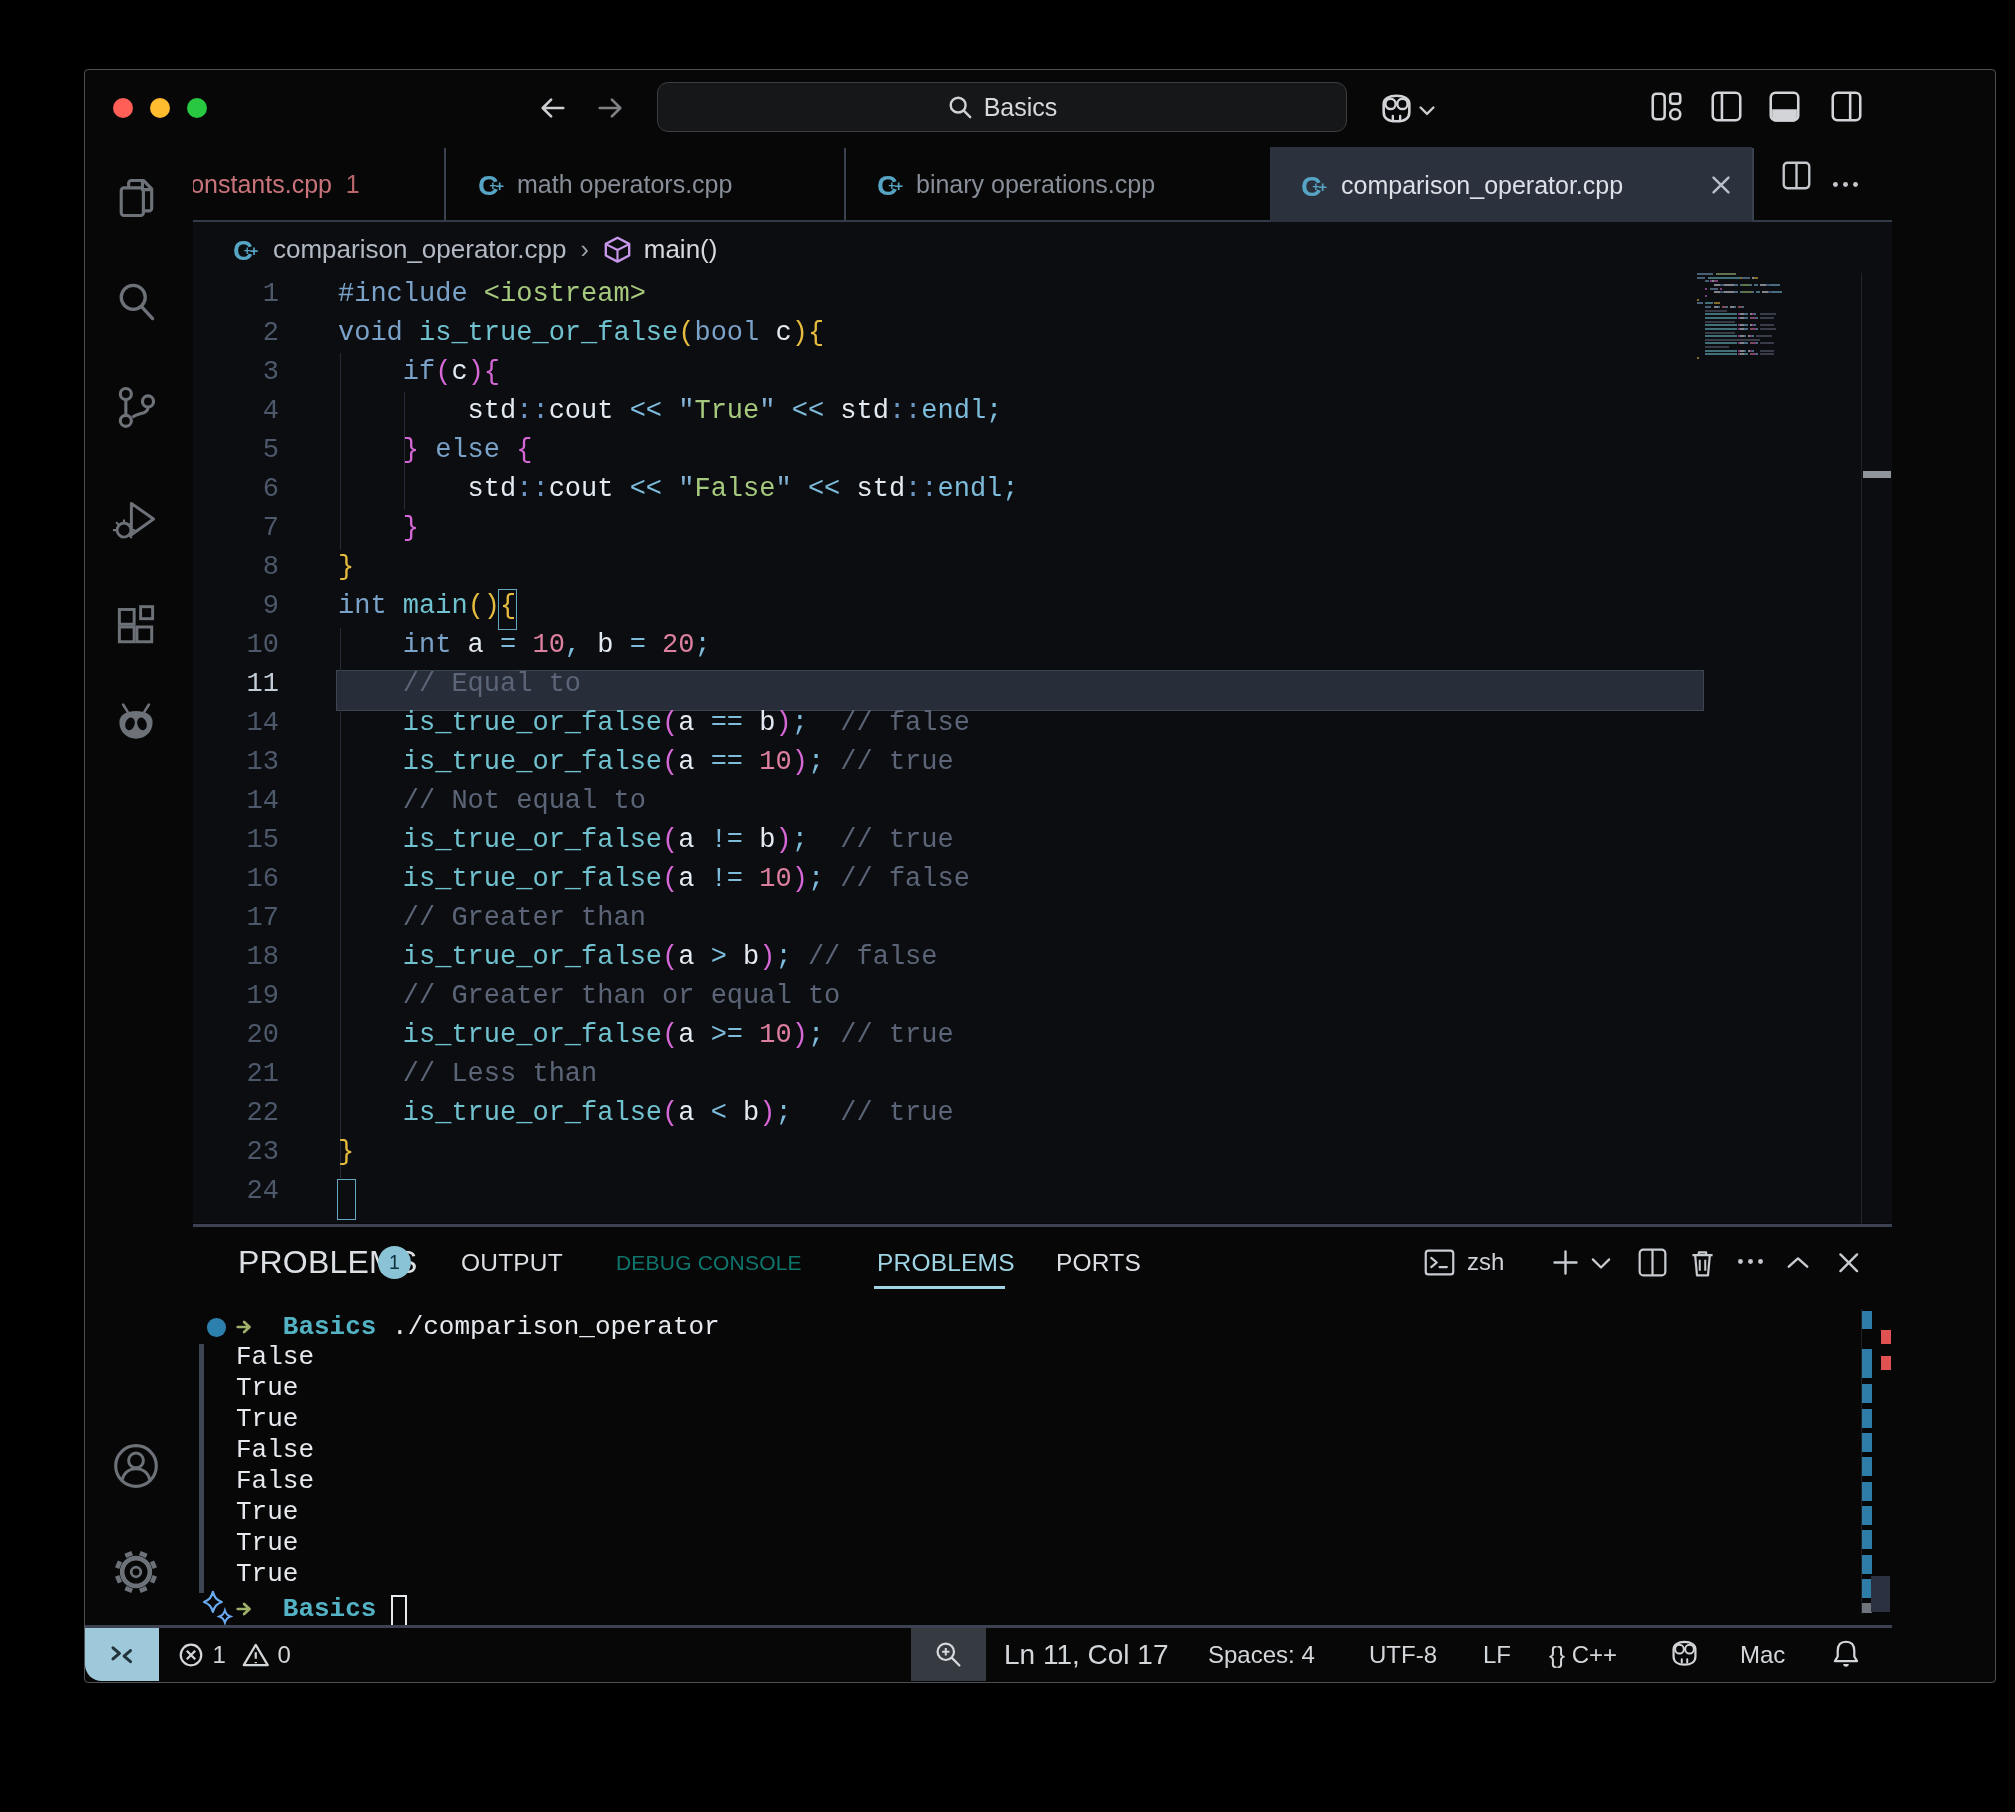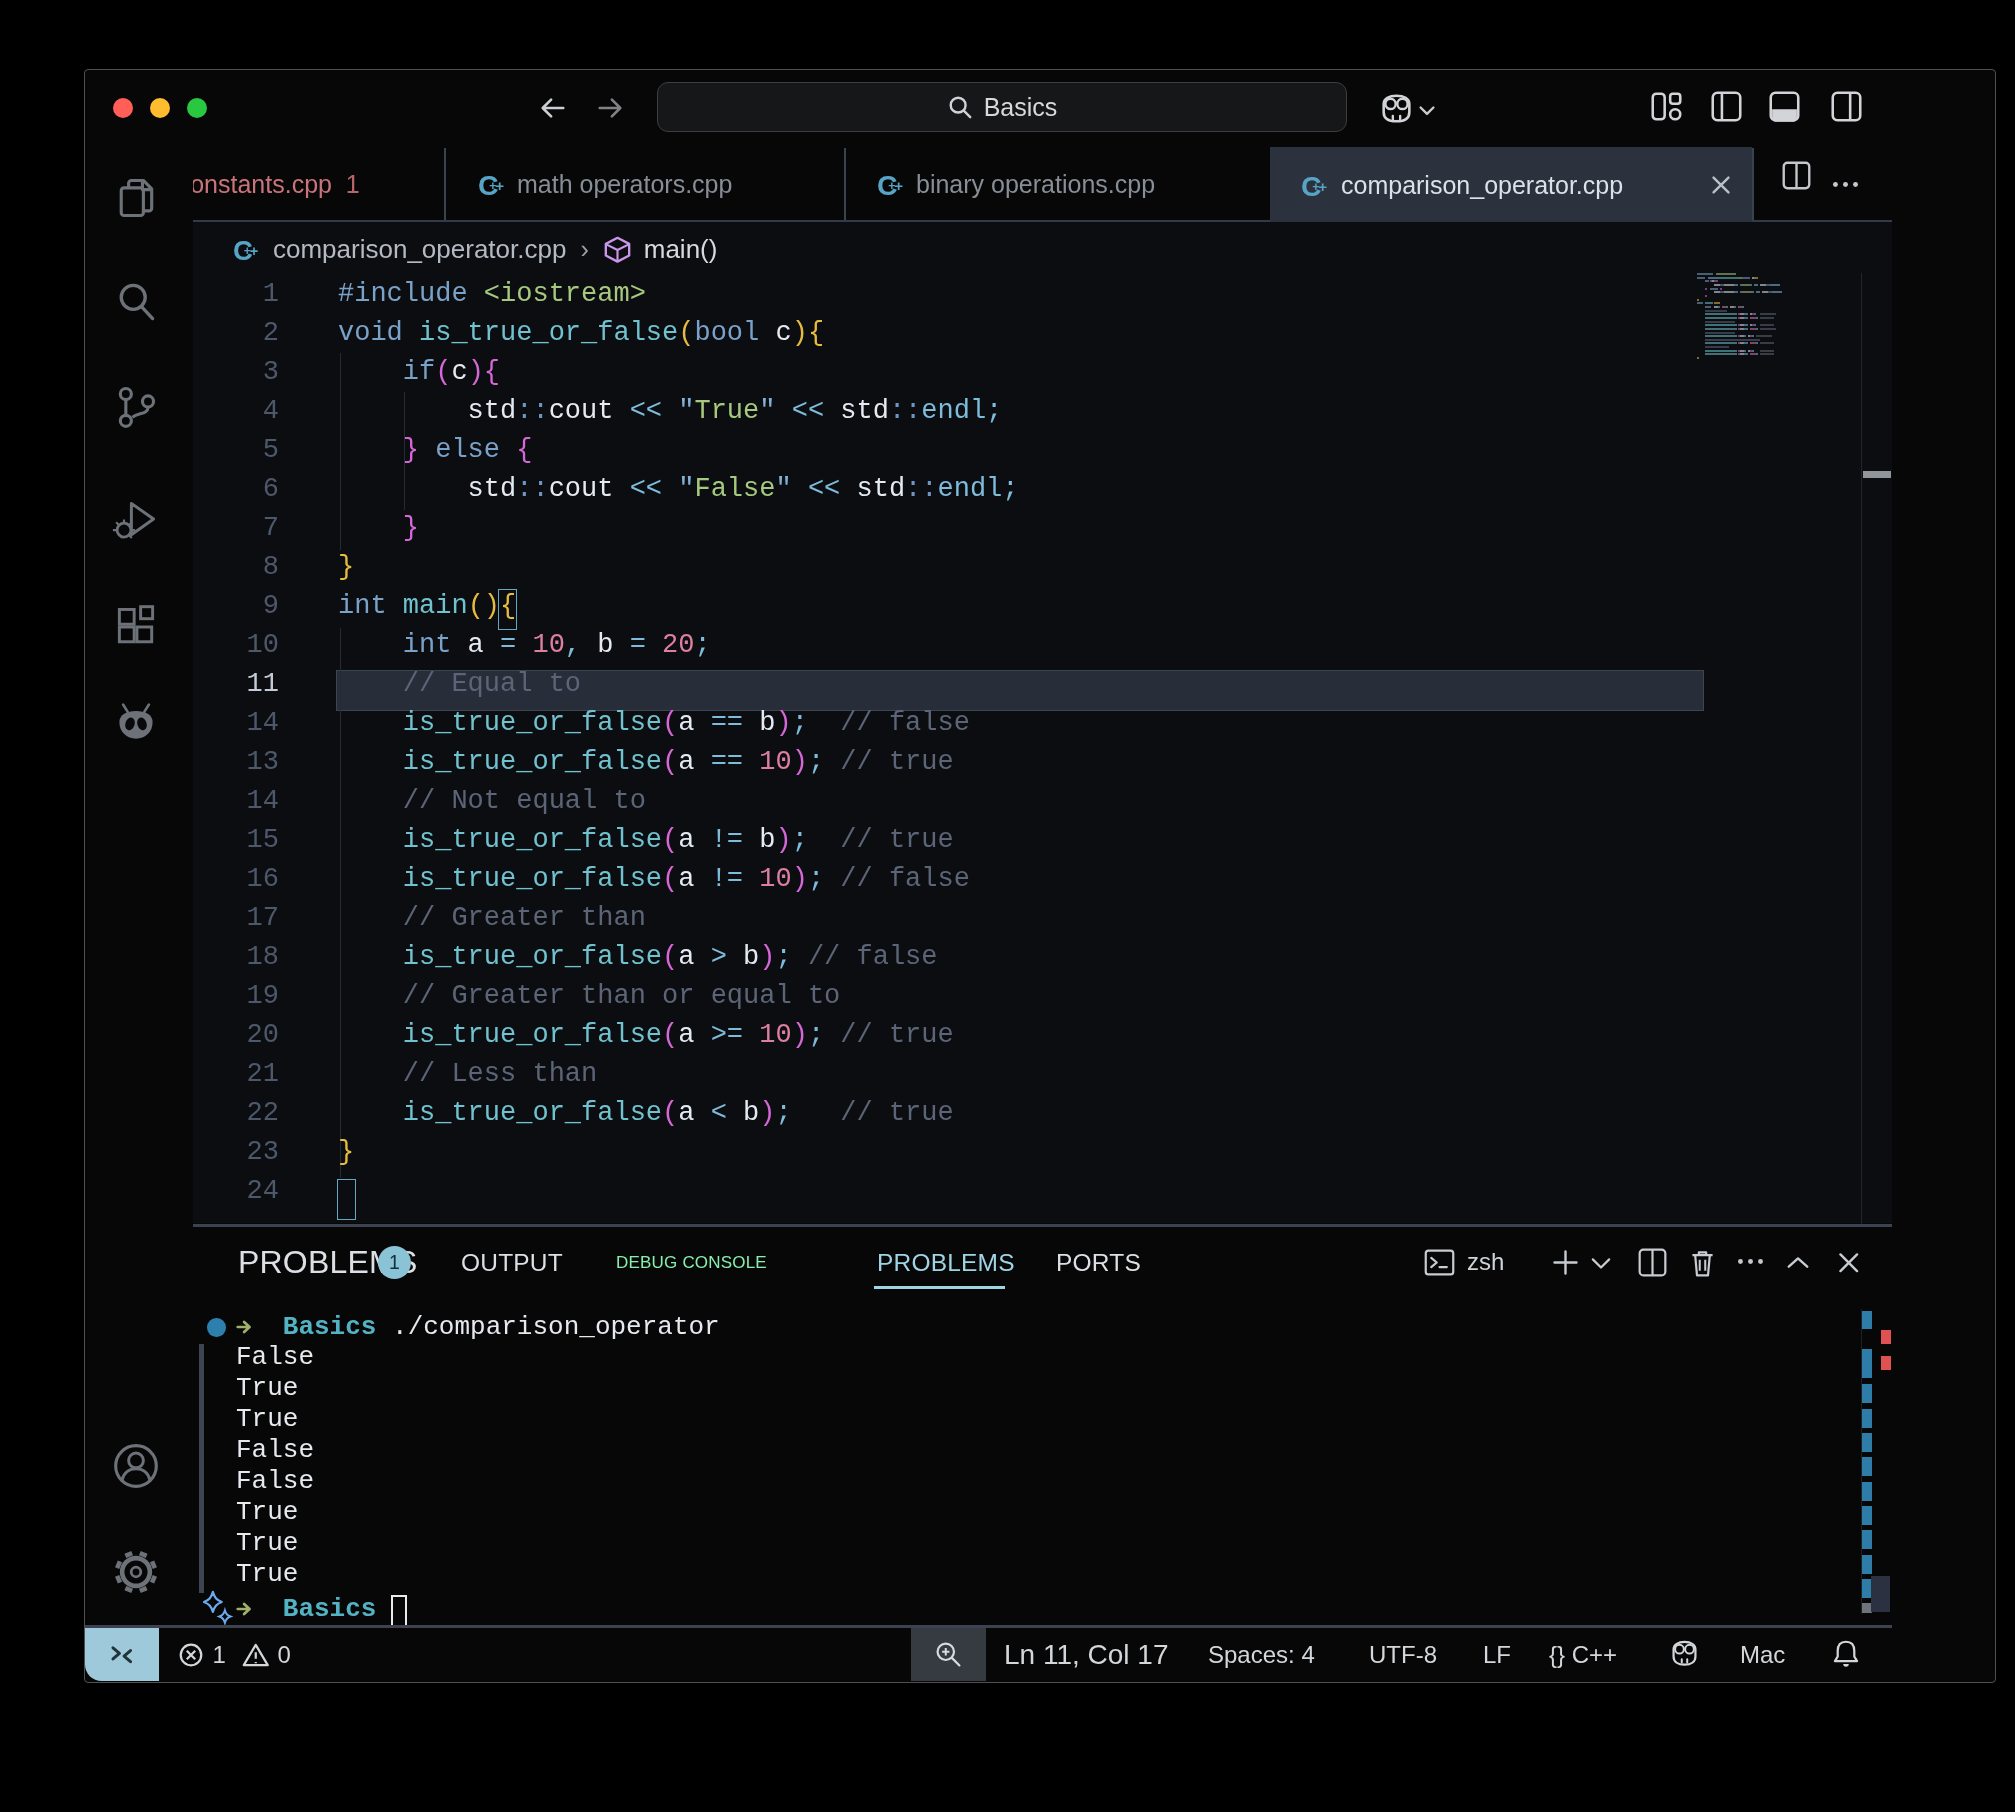--- a/index.html
+++ b/index.html
@@ -346,21 +346,21 @@
     <div class="abs" style="left:1665px;top:283px;width:4px;height:1.8px;background:#dd7f9e;opacity:.55"></div>
     <div class="abs" style="left:1669px;top:283px;width:2px;height:1.8px;background:#d667d6;opacity:.55"></div>
     <div class="abs" style="left:1671px;top:283px;width:2px;height:1.8px;background:#7ebcdc;opacity:.55"></div>
     <div class="abs" style="left:1675px;top:283px;width:14px;height:1.8px;background:#5b6577;opacity:.55"></div>
     <div class="abs" style="left:1612px;top:287px;width:2px;height:1.8px;background:#e6bc3f;opacity:.55"></div>
 <div class="abs" style="left:1776px;top:203px;width:0.9px;height:951px;background:#20252d"></div>
 <div class="abs" style="left:1778px;top:401px;width:28px;height:7.4px;background:#90959c"></div>
 <div class="abs" style="left:108px;top:1154px;width:1699px;height:2.8px;background:#3c4252"></div>
 <div class="abs" style="left:153px;top:1176px;height:33px;display:flex;align-items:center;color:#dcdfe3;font-size:32px;letter-spacing:0.2px">PROBLEMS</div>
 <div class="abs" style="left:376px;top:1176px;height:33px;display:flex;align-items:center;color:#dcdfe3;font-size:24.5px;letter-spacing:0.2px">OUTPUT</div>
-<div class="abs" style="left:531px;top:1176px;height:33px;display:flex;align-items:center;color:#86efac;font-size:17px;letter-spacing:0.2px">DEBUG CONSOLE</div>
+<div class="abs" style="left:531px;top:1176px;height:33px;display:flex;align-items:center;color:#0f766e;font-size:21px;letter-spacing:0.2px">DEBUG CONSOLE</div>
 <div class="abs" style="left:792px;top:1176px;height:33px;display:flex;align-items:center;color:#9ed4e3;font-size:24.5px;letter-spacing:0.2px">PROBLEMS</div>
 <div class="abs" style="left:971px;top:1176px;height:33px;display:flex;align-items:center;color:#dcdfe3;font-size:24.5px;letter-spacing:0.2px">PORTS</div>
 <div class="abs" style="left:293px;top:1176px;width:33px;height:33px;border-radius:50%;background:#8ac2d6;color:#10303c;font-size:19.4px;display:flex;align-items:center;justify-content:center">1</div>
 <div class="abs" style="left:789px;top:1216px;width:131px;height:2.8px;background:#9ed4e3"></div>
 <div class="abs" style="left:1338px;top:1176px"><svg style="" width="33" height="33" viewBox="0 0 36 36" fill="none">
         <rect x="3" y="5" width="30" height="26" rx="3" stroke="#c8ccd1" stroke-width="2.4"></rect>
         <path d="M9 13 l6 5 l-6 5" stroke="#c8ccd1" stroke-width="2.4" stroke-linecap="round" stroke-linejoin="round"></path>
         <path d="M18 23 h8" stroke="#c8ccd1" stroke-width="2.4" stroke-linecap="round"></path>
       </svg></div>
 <div class="abs" style="left:1382px;top:1178px;color:#cfd3d7;font-size:24px">zsh</div>

